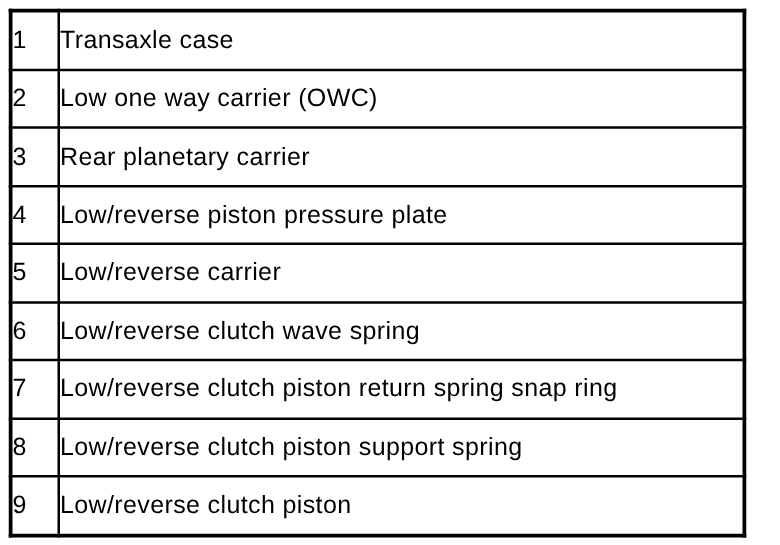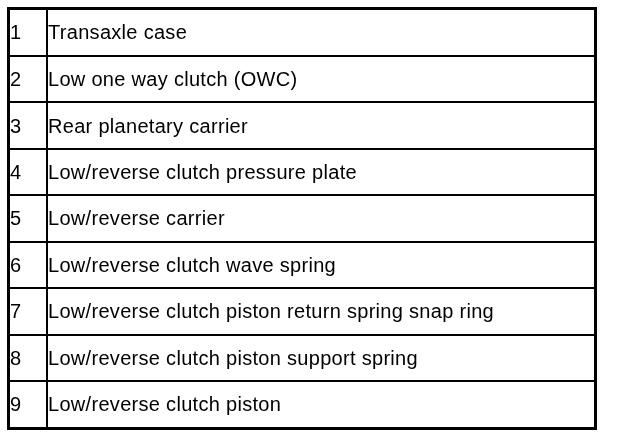--- a/index.html
+++ b/index.html
@@ -50,29 +50,29 @@
 
 <div class="page">
   <table class="parts-table">
     <tbody>
         <tr>
           <td class="num-cell">1</td>
           <td class="desc-cell">Transaxle case</td>
         </tr>
         <tr>
           <td class="num-cell">2</td>
-          <td class="desc-cell">Low one way clutch (OWC)</td>
+          <td class="desc-cell">Low one way carrier (OWC)</td>
         </tr>
         <tr>
           <td class="num-cell">3</td>
           <td class="desc-cell">Rear planetary carrier</td>
         </tr>
         <tr>
           <td class="num-cell">4</td>
-          <td class="desc-cell">Low/reverse clutch pressure plate</td>
+          <td class="desc-cell">Low/reverse piston pressure plate</td>
         </tr>
         <tr>
           <td class="num-cell">5</td>
           <td class="desc-cell">Low/reverse carrier</td>
         </tr>
         <tr>
           <td class="num-cell">6</td>
           <td class="desc-cell">Low/reverse clutch wave spring</td>
         </tr>
         <tr>

